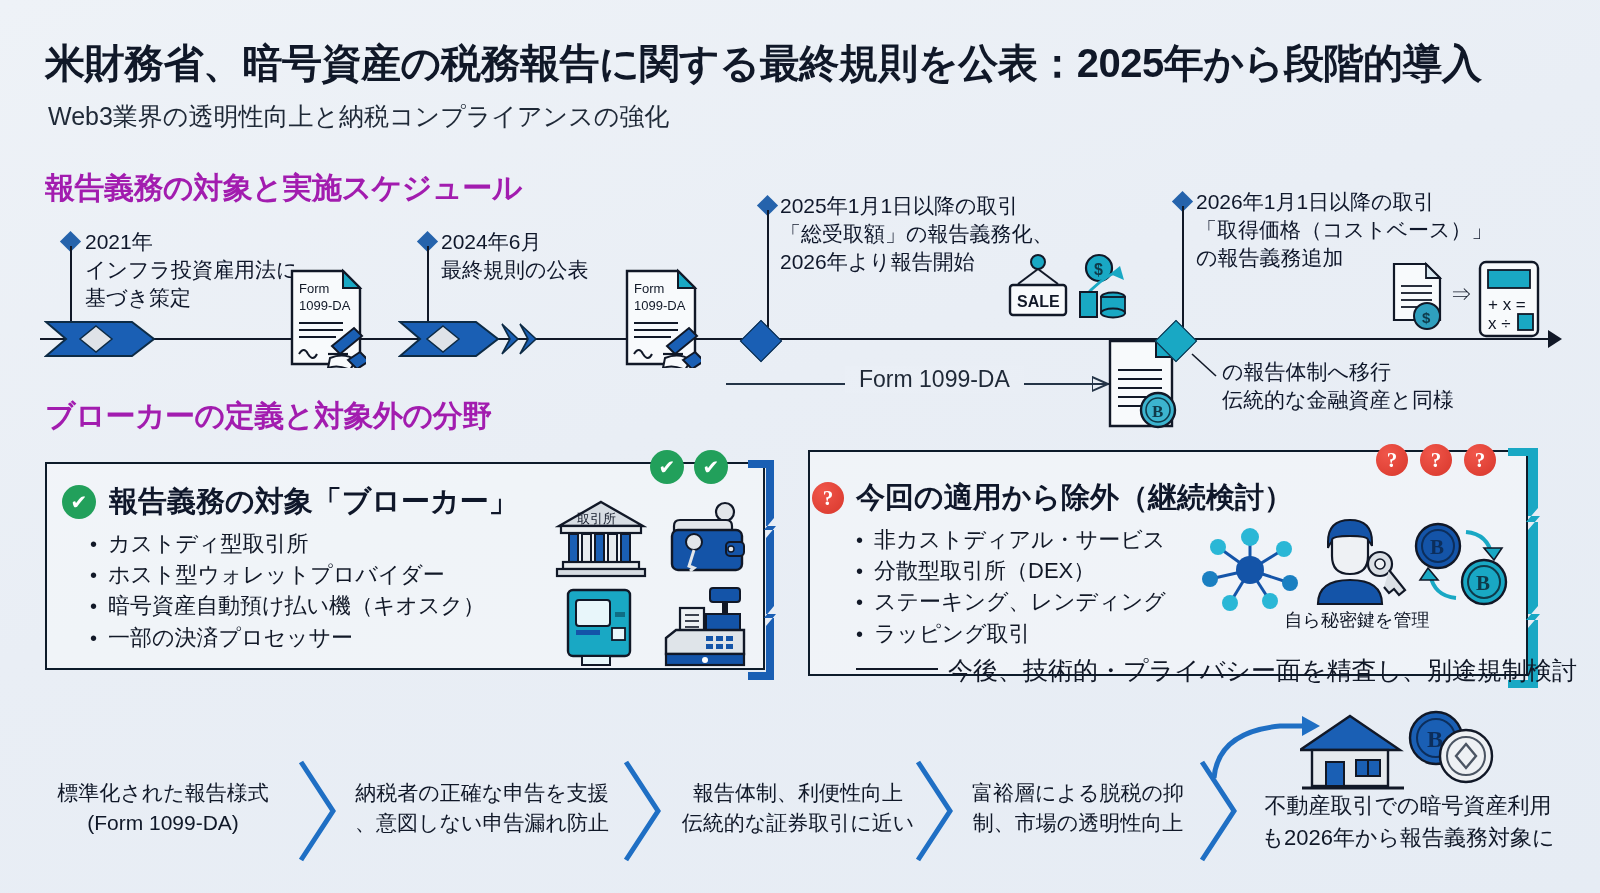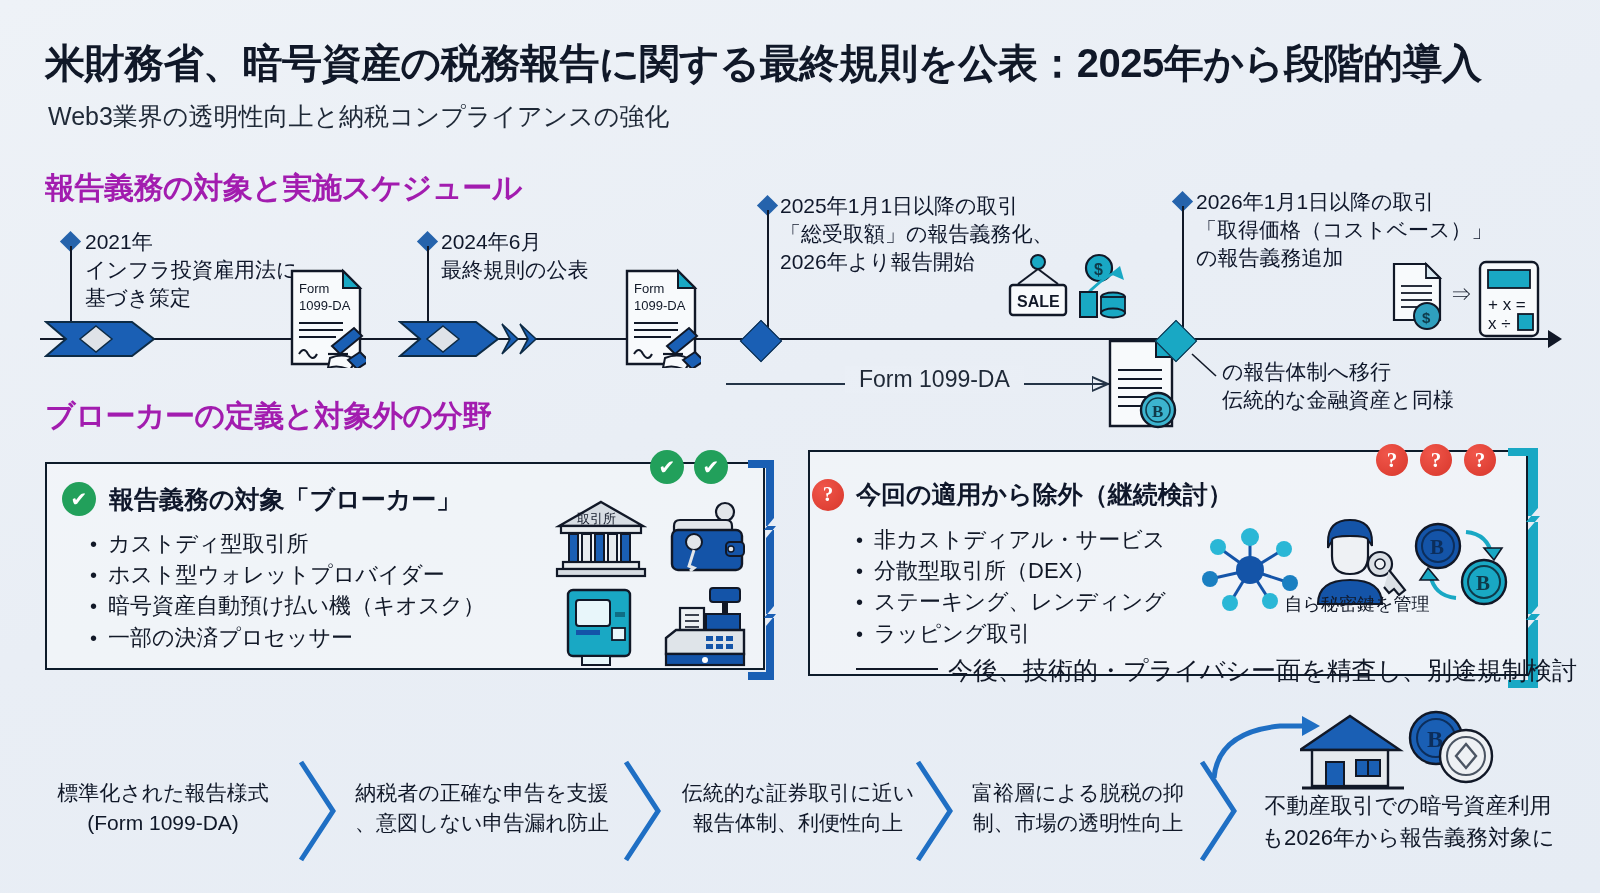--- a/index.html
+++ b/index.html
@@ -58,21 +58,21 @@
 
   
   .box{
     border:2px solid #0d1b2a;background:rgba(255,255,255,0.35);
     box-sizing:border-box;
   }
   #box-left{left:45px;top:462px;width:720px;height:208px;}
   #box-right{left:808px;top:450px;width:720px;height:226px;}
   .bracket{position:absolute;}
   .box-title{
-    font-size:25px;font-weight:bold;color:#0f172a;white-space:nowrap;
+    font-size:29px;font-weight:bold;color:#0f172a;white-space:nowrap;
   }
   .bullets{font-size:22px;line-height:1.42;color:#111827;}
   .bullets li{margin:0;padding:0;white-space:nowrap;}
   ul.bullets{margin:0;padding-left:26px;list-style:none;}
   ul.bullets li::before{
     content:"\2022";color:#111827;display:inline-block;
     width:18px;margin-left:-18px;font-size:20px;
   }
   .badge-check{
     width:34px;height:34px;border-radius:50%;background:#22a05b;
@@ -388,21 +388,21 @@
   </svg>
 
   <svg class="abs" style="left:1304px;top:518px;" width="104" height="88">
     <path d="M24 24 q0 -22 22 -22 q22 0 22 22 v4 q-4 -10 -22 -10 q-18 0 -22 12 z" fill="#1454a8" stroke="#111827" stroke-width="2"></path>
     <path d="M28 22 q0 -4 18 -4 q18 0 18 4 v16 q0 18 -18 18 q-18 0 -18 -18 z" fill="#eef1f4" stroke="#111827" stroke-width="2.2"></path>
     <path d="M14 86 q0 -24 32 -24 q32 0 32 24 z" fill="#1454a8" stroke="#111827" stroke-width="2.2"></path>
     <circle cx="76" cy="46" r="12" fill="#dbe0e5" stroke="#111827" stroke-width="2.2"></circle>
     <circle cx="76" cy="46" r="5" fill="#eef1f4" stroke="#111827" stroke-width="1.6"></circle>
     <path d="M85 52 L101 72 l-6 5 l-5 -6 l-5 4 l-5 -6" fill="#dbe0e5" stroke="#111827" stroke-width="2.2"></path>
   </svg>
-  <div class="abs caption" style="left:1242px;top:592px;width:230px;">自ら秘密鍵を管理</div>
+  <div class="abs caption" style="left:1242px;top:608px;width:230px;">自ら秘密鍵を管理</div>
 
   <svg class="abs" style="left:1412px;top:518px;" width="104" height="92">
     <circle cx="26" cy="28" r="22" fill="#1454a8" stroke="#111827" stroke-width="2.4"></circle>
     <circle cx="26" cy="28" r="16" fill="none" stroke="#0c2e5c" stroke-width="2"></circle>
     <text x="18" y="36" font-size="21" font-weight="bold" font-family="Liberation Serif, serif" fill="#0c2e5c">B</text>
     <circle cx="72" cy="64" r="22" fill="#19a8c4" stroke="#111827" stroke-width="2.4"></circle>
     <circle cx="72" cy="64" r="16" fill="none" stroke="#0f3a4a" stroke-width="2"></circle>
     <text x="64" y="72" font-size="21" font-weight="bold" font-family="Liberation Serif, serif" fill="#0f3a4a">B</text>
     <path d="M54 14 q22 2 26 24" fill="none" stroke="#19a8c4" stroke-width="4"></path>
     <polygon points="82,42 72,30 90,30" fill="#19a8c4" stroke="#111827" stroke-width="1.6"></polygon>
@@ -424,22 +424,22 @@
 
   <div class="abs flow-txt" style="left:336px;top:778px;width:292px;">
     <div>納税者の正確な申告を支援</div>
     <div>、意図しない申告漏れ防止</div>
   </div>
   <svg class="chev" style="left:620px;top:756px;" width="46" height="110">
     <polyline points="6,6 38,55 6,104" fill="none" stroke="#1f6fc4" stroke-width="5"></polyline>
   </svg>
 
   <div class="abs flow-txt" style="left:652px;top:778px;width:292px;">
+    <div>報告体制、利便性向上</div>
     <div>伝統的な証券取引に近い</div>
-    <div>報告体制、利便性向上</div>
   </div>
   <svg class="chev" style="left:912px;top:756px;" width="46" height="110">
     <polyline points="6,6 38,55 6,104" fill="none" stroke="#1f6fc4" stroke-width="5"></polyline>
   </svg>
 
   <div class="abs flow-txt" style="left:944px;top:778px;width:268px;">
     <div>富裕層による脱税の抑</div>
     <div>制、市場の透明性向上</div>
   </div>
   <svg class="chev" style="left:1196px;top:756px;" width="46" height="110">

